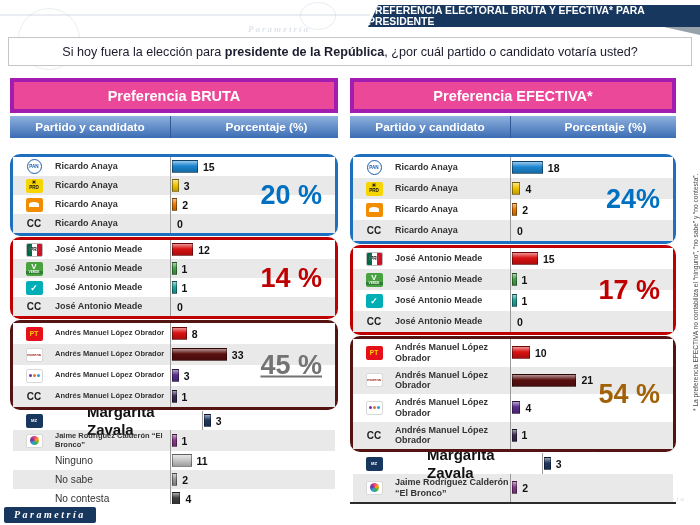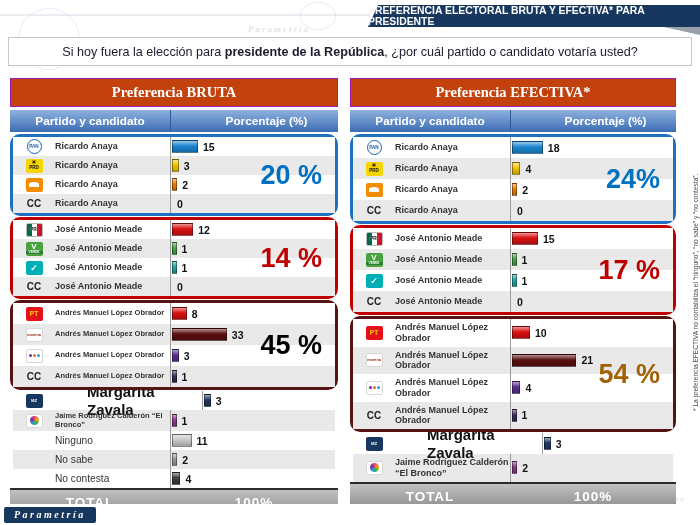--- a/index.html
+++ b/index.html
@@ -22,25 +22,25 @@
   
   .question{position:absolute;left:8px;right:8px;top:37px;height:27px;background:#fff;
             border:1px solid #c6c6c6;display:flex;align-items:center;justify-content:center;
             font-size:12.6px;color:#1c1c2e;white-space:pre;}
   .question b{font-weight:bold;}
 
   
   .tbl{position:absolute;top:78px;}
   #tbl0{left:10px;width:328px;}
   #tbl1{left:350px;width:326px;}
-  .tbl-title{height:27px;background:#c2410c;border:1px solid #a21caf;color:#fff;
+  .tbl-title{height:27px;background:#ec4899;border:4px solid #a21caf;color:#fff;
              font-weight:bold;font-size:14.5px;display:flex;align-items:center;
-             justify-content:center;margin-bottom:3px;font-family:Liberation Serif, serif;}
+             justify-content:center;margin-bottom:3px;}
   .tbl-colhdr{height:22px;background:linear-gradient(180deg,#8FB2DE,#3B6CB4);color:#fff;
-              font-weight:bold;font-size:11.8px;display:flex;margin-bottom:2px;gap:24px;}
+              font-weight:bold;font-size:11.8px;display:flex;margin-bottom:16px;gap:24px;}
   .colhdr-party{width:160px;display:flex;align-items:center;justify-content:center;
                 border-right:1px solid #2f5a96;}
   .colhdr-pct{flex:1;display:flex;align-items:center;justify-content:center;}
 
   .group{position:relative;border:3px solid #888;border-radius:10px;margin:1px 0;}
   .group-label{position:absolute;right:13px;top:50%;transform:translateY(-50%);
                font-size:27px;font-weight:bold;}
   .singles{margin:0 3px;}
 
   .row{display:flex;align-items:stretch;background:#fff;}
@@ -256,21 +256,21 @@
           <div class="row alt tall">
             <div class="cell-logo">
               <span class="cc-text">CC</span>
             </div>
             <div class="cell-name">Andrés Manuel López Obrador</div>
             <div class="cell-bar">
               <span class="bar" style="width: 2.5px; background-color: rgb(61, 43, 86);"></span>
               <span class="val">1</span>
             </div>
           </div>
-          <span class="group-label" style="color: #000000;">45 %</span>
+          <span class="group-label" style="color: #737373; text-decoration: underline;">45 %</span>
         </div>
         <div class="singles">
           <div class="row emph">
             <div class="cell-logo">
               <span class="lg lg-mz">MZ</span>
             </div>
             <div class="cell-name">Margarita Zavala</div>
             <div class="cell-bar">
               <span class="bar" style="width: 4.8px; background-color: rgb(31, 56, 100);"></span>
               <span class="val">3</span>

